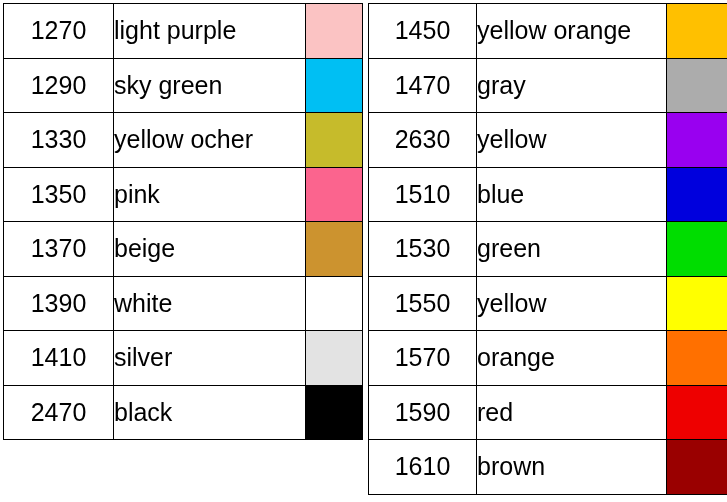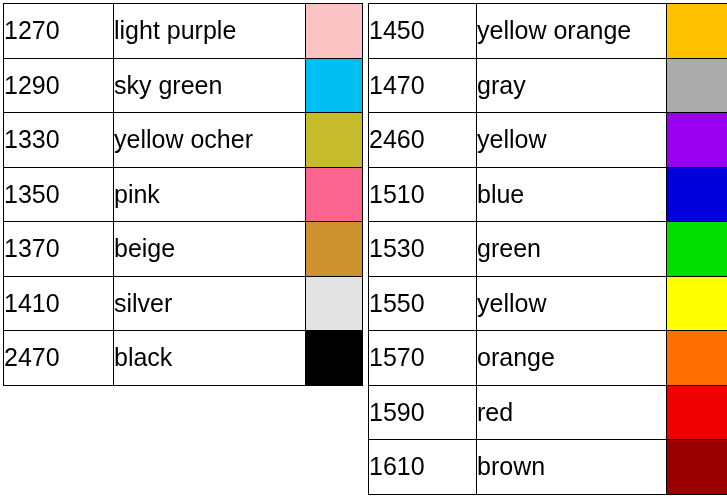--- a/index.html
+++ b/index.html
@@ -34,20 +34,21 @@
     background: #ffffff;
   }
   table.color-table td {
     border: 1px solid #000000;
     height: 53.5px;
     padding: 0;
     vertical-align: middle;
     background: #ffffff;
   }
   td.cell-id {
+    text-align: center;
     font-size: 25px;
     color: #000000;
     line-height: 1;
   }
   td.cell-name {
     padding-left: 12px;
     font-size: 25px;
     color: #000000;
     line-height: 1;
     white-space: nowrap;
@@ -113,20 +114,27 @@
             </td>
           </tr>
           <tr>
             <td class="cell-id">1370</td>
             <td class="cell-name">beige</td>
             <td class="cell-swatch">
               <span class="swatch" style="background: rgb(204, 147, 47);"></span>
             </td>
           </tr>
           <tr>
+            <td class="cell-id">1390</td>
+            <td class="cell-name">white</td>
+            <td class="cell-swatch">
+              <span class="swatch" style="background: rgb(255, 255, 255);"></span>
+            </td>
+          </tr>
+          <tr>
             <td class="cell-id">1410</td>
             <td class="cell-name">silver</td>
             <td class="cell-swatch">
               <span class="swatch" style="background: rgb(227, 227, 227);"></span>
             </td>
           </tr>
           <tr>
             <td class="cell-id">2470</td>
             <td class="cell-name">black</td>
             <td class="cell-swatch">
@@ -153,21 +161,21 @@
             </td>
           </tr>
           <tr>
             <td class="cell-id">1470</td>
             <td class="cell-name">gray</td>
             <td class="cell-swatch">
               <span class="swatch" style="background: rgb(172, 172, 172);"></span>
             </td>
           </tr>
           <tr>
-            <td class="cell-id">2460</td>
+            <td class="cell-id">2630</td>
             <td class="cell-name">yellow</td>
             <td class="cell-swatch">
               <span class="swatch" style="background: rgb(153, 0, 240);"></span>
             </td>
           </tr>
           <tr>
             <td class="cell-id">1510</td>
             <td class="cell-name">blue</td>
             <td class="cell-swatch">
               <span class="swatch" style="background: rgb(0, 0, 221);"></span>

